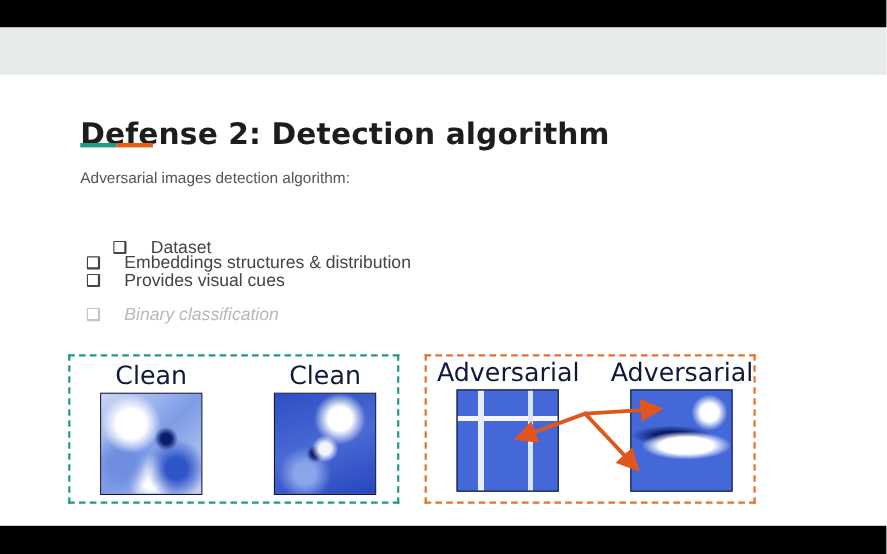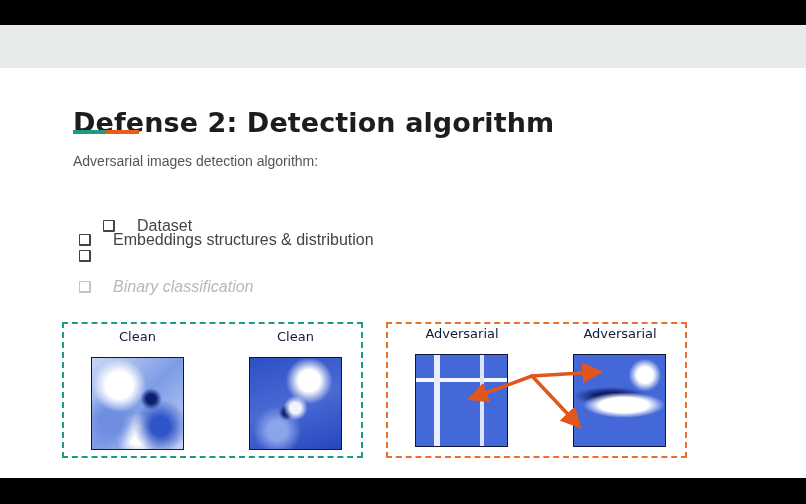--- a/index.html
+++ b/index.html
@@ -10,21 +10,21 @@
   .title{position:absolute;left:73px;top:107px;font-size:27px;font-weight:bold;color:#1d1d1d;letter-spacing:0.1px;white-space:nowrap;font-family:"DejaVu Sans",sans-serif;}
   .ul{position:absolute;top:130px;height:4px;}
   .ul.teal{left:73px;width:33px;}
   .ul.orange{left:106px;width:33px;}
   .intro{position:absolute;left:73px;top:153px;font-size:14px;color:#555;white-space:nowrap;}
   .bullet{position:absolute;left:79px;font-size:16px;color:#444;white-space:nowrap;}
   .bullet .box{display:inline-block;width:9px;height:9px;border:1px solid #444;border-right-width:2px;border-bottom-width:2px;border-radius:1px;margin-right:22px;vertical-align:middle;position:relative;top:-1px;}
   .bullet.faded{color:#b8b8b8;font-style:italic;}
   .bullet.faded .box{border-color:#c4c4c4;}
   .panel{position:absolute;border:2px dashed;box-sizing:border-box;}
-  .cap{position:absolute;font-family:"DejaVu Sans",sans-serif;font-size:13px;color:#0f1a3a;white-space:nowrap;text-align:center;}
+  .cap{position:absolute;font-family:"DejaVu Sans",sans-serif;font-size:23px;color:#0f1a3a;white-space:nowrap;text-align:center;}
   .img{position:absolute;width:93px;height:93px;box-sizing:border-box;border:1.5px solid #10183a;overflow:hidden;}
   .clean1{background:
     radial-gradient(circle at 65% 45%, #0a1d6e 0 6%, transparent 14%),
     radial-gradient(circle at 30% 30%, #ffffff 0 15%, transparent 30%),
     radial-gradient(circle at 75% 75%, #3055c8 0 10%, transparent 28%),
     radial-gradient(circle at 20% 70%, #6f8ee0 0 12%, transparent 30%),
     radial-gradient(circle at 50% 85%, #ffffff 0 10%, transparent 25%),
     linear-gradient(135deg,#c9d6f4,#7e9ce6 50%,#c5d3f4);}
   .clean2{background:
     radial-gradient(circle at 65% 25%, #ffffff 0 12%, transparent 26%),
@@ -56,21 +56,21 @@
 
 <div class="intro">Adversarial images detection algorithm:</div>
 
 <div class="bullet" style="top:187px;margin-top:44px;">
   <span class="box"></span><span>Embeddings structures &amp; distribution</span>
 </div>
 <div class="bullet" style="top:217px;margin-left:24px;">
   <span class="box"></span><span>Dataset</span>
 </div>
 <div class="bullet" style="top:247px;">
-  <span class="box"></span>
+  <span class="box"></span><span>Provides visual cues</span>
 </div>
 <div class="bullet faded" style="top:278px;">
   <span class="box"></span><span>Binary classification</span>
 </div>
 
 <div class="panel" style="left:62px;top:322px;width:301px;height:136px;border-color:#1f9a88;"></div>
 <div class="cap" style="left:91px;top:329px;width:93px;">Clean</div>
 <div class="cap" style="left:249px;top:329px;width:93px;">Clean</div>
 <div class="img clean1" style="left:91px;top:357px;"></div>
 <div class="img clean2" style="left:249px;top:357px;"></div>

